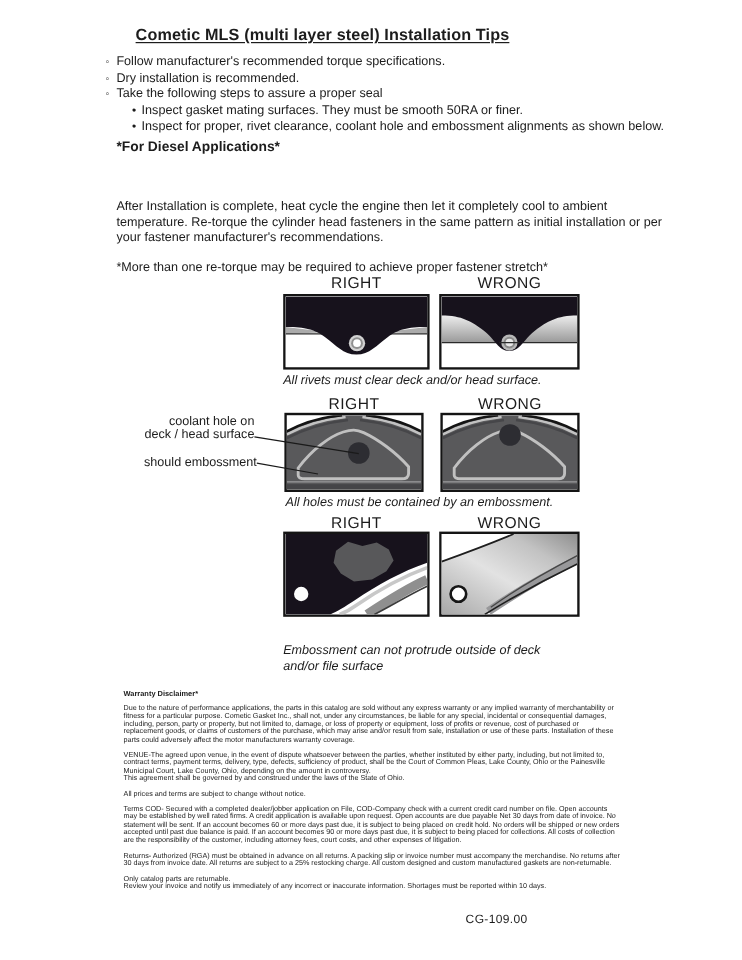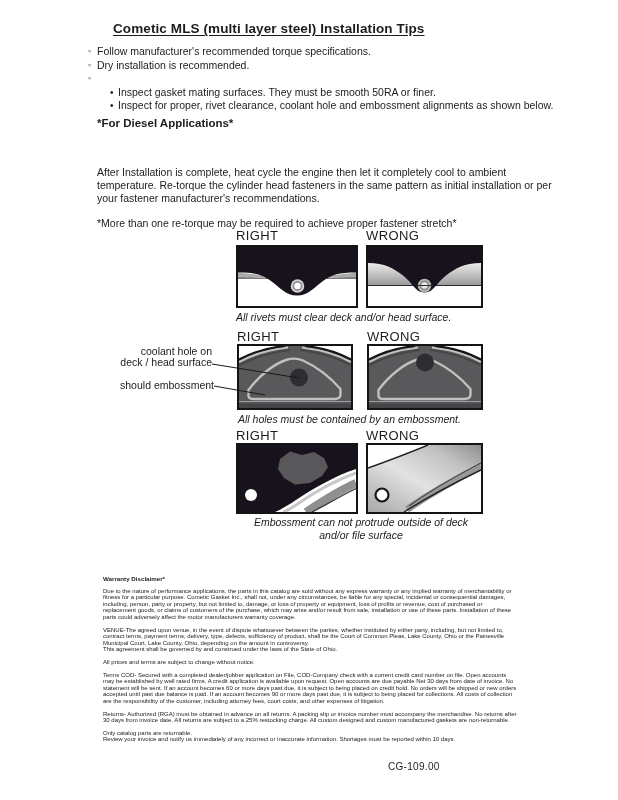--- a/index.html
+++ b/index.html
@@ -8,21 +8,21 @@
   .abs{position:absolute;}
   .doc-title{left:113px;top:21px;font-size:13.5px;font-weight:bold;
              text-decoration:underline;text-underline-offset:2px;letter-spacing:.1px;}
   .bullets{left:88px;top:45px;font-size:10.5px;line-height:13.5px;}
   .b-row{display:flex;}
   .b-row .mk{width:9px;flex:none;font-size:9px;line-height:13.5px;}
   .b-sub{margin-left:22px;}
   .b-sub .mk{width:8px;font-size:10px;}
   .diesel-h{left:97px;top:117px;font-size:11.5px;font-weight:bold;}
   .para{left:97px;width:456px;font-size:10.5px;line-height:13.2px;}
-  .figlabelrow{font-size:13px;letter-spacing:.4px;text-align:left;}
+  .figlabelrow{font-size:13px;letter-spacing:.4px;text-align:center;}
   .figbox{border:2px solid #141414;box-sizing:border-box;background:#fff;}
   .figbox svg{display:block;width:100%;height:100%;}
   .caption{font-size:10.5px;line-height:12.5px;font-style:italic;}
   .sidelabel{font-size:10.5px;line-height:11px;text-align:right;}
   .legal{left:103px;top:576px;width:414px;font-size:6px;line-height:6.6px;color:#222;}
   .legal p{margin:0 0 6px 0;}
   .legal p.tight{margin:0;}
   .legal .lg-h{font-weight:bold;font-size:6.2px;margin-bottom:5px;}
   .footer-code{left:388px;top:761px;font-size:10px;letter-spacing:.3px;}
 </style>
@@ -37,20 +37,21 @@
     <div class="b-row">
       <span class="mk">◦</span>
       <span>Follow manufacturer's recommended torque specifications.</span>
     </div>
     <div class="b-row">
       <span class="mk">◦</span>
       <span>Dry installation is recommended.</span>
     </div>
     <div class="b-row">
       <span class="mk">◦</span>
+      <span>Take the following steps to assure a proper seal</span>
     </div>
     <div class="b-row b-sub">
       <span class="mk">•</span>
       <span>Inspect gasket mating surfaces.  They must be smooth 50RA or finer.</span>
     </div>
     <div class="b-row b-sub">
       <span class="mk">•</span>
       <span>Inspect for proper, rivet clearance, coolant hole and embossment alignments as shown below.</span>
     </div>
   </div>
@@ -176,21 +177,21 @@
       <rect width="113" height="67" fill="#ffffff"></rect>
       <path d="M0,23 C21,15.5 42,7.5 60,0 H113 V25 C88,37 62,51 36,67 H0 Z" fill="url(#fg3)"></path>
       <path d="M113,21.5 C89,33.5 63,48 39,64.5" stroke="#98989a" stroke-width="7" fill="none"></path>
       <path d="M113,18 C90,30 64,44.5 41,61" stroke="#454545" stroke-width="1.1" fill="none"></path>
       <path d="M0,23 C21,15.5 42,7.5 60,0" stroke="#1f1f1f" stroke-width="1.4" fill="none"></path>
       <path d="M113,25 C88,37 62,51 36,67" stroke="#1f1f1f" stroke-width="1.4" fill="none"></path>
       <circle cx="14" cy="50" r="6.5" fill="#ffffff" stroke="#161616" stroke-width="2.2"></circle>
     </svg>
   </div>
 
-  <div class="abs caption" style="left:236px;top:516px;width:250px;text-align:center;">
+  <div class="abs caption" style="left:236px;top:536px;width:250px;">
     <div>Embossment can not protrude outside of deck</div>
     <div>and/or file surface</div>
   </div>
 
   <div class="abs legal">
     <div class="lg-h">Warranty Disclaimer*</div>
     <p>Due to the nature of performance applications, the parts in this catalog are sold without any express warranty or any implied warranty of merchantability or fitness for a particular purpose.  Cometic Gasket Inc., shall not, under any circumstances, be liable for any special, incidental or consequential damages, including, person, party or property, but not limited to, damage, or loss of property or equipment, loss of profits or revenue, cost of purchased or replacement goods, or claims of customers of the purchase, which may arise and/or result from sale, installation or use of these parts.  Installation of these parts could adversely affect the motor manufacturers warranty coverage.</p>
     <p class="tight">VENUE-The agreed upon venue, in the event of dispute whatsoever between the parties, whether instituted by either party, including, but not limited to, contract terms, payment terms, delivery, type, defects, sufficiency of product, shall be the Court of Common Pleas, Lake County, Ohio or the Painesville Municipal Court, Lake County, Ohio, depending on the amount in controversy.</p>
     <p>This agreement shall be governed by and construed under the laws of the State of Ohio.</p>
     <p>All prices and terms are subject to change without notice.</p>

